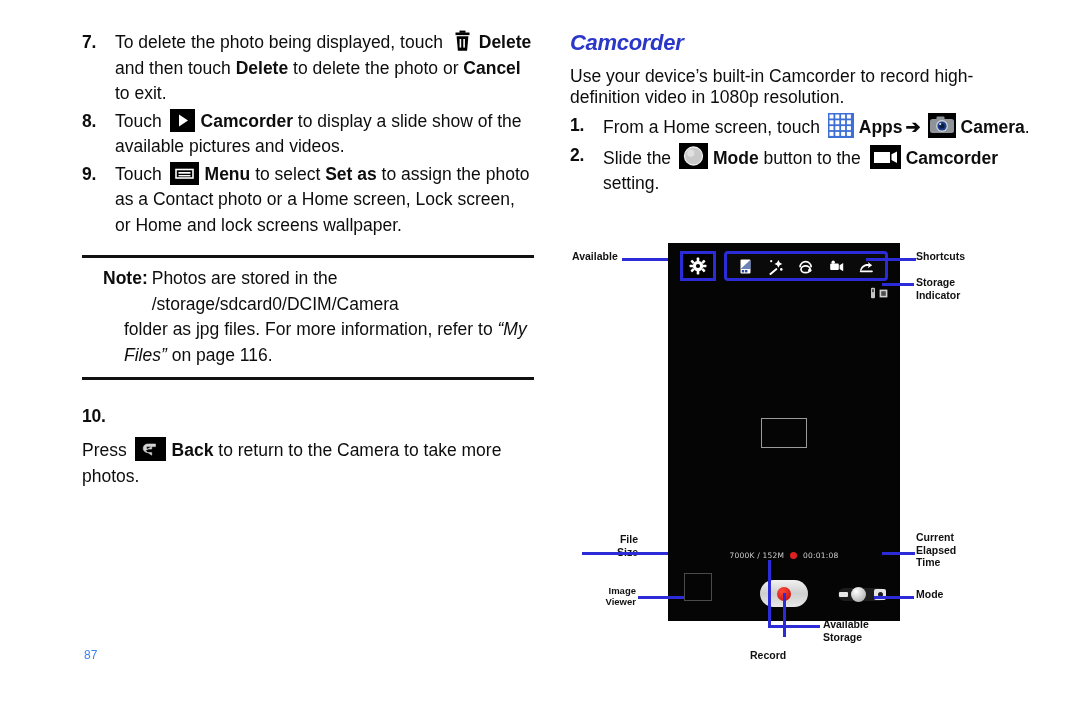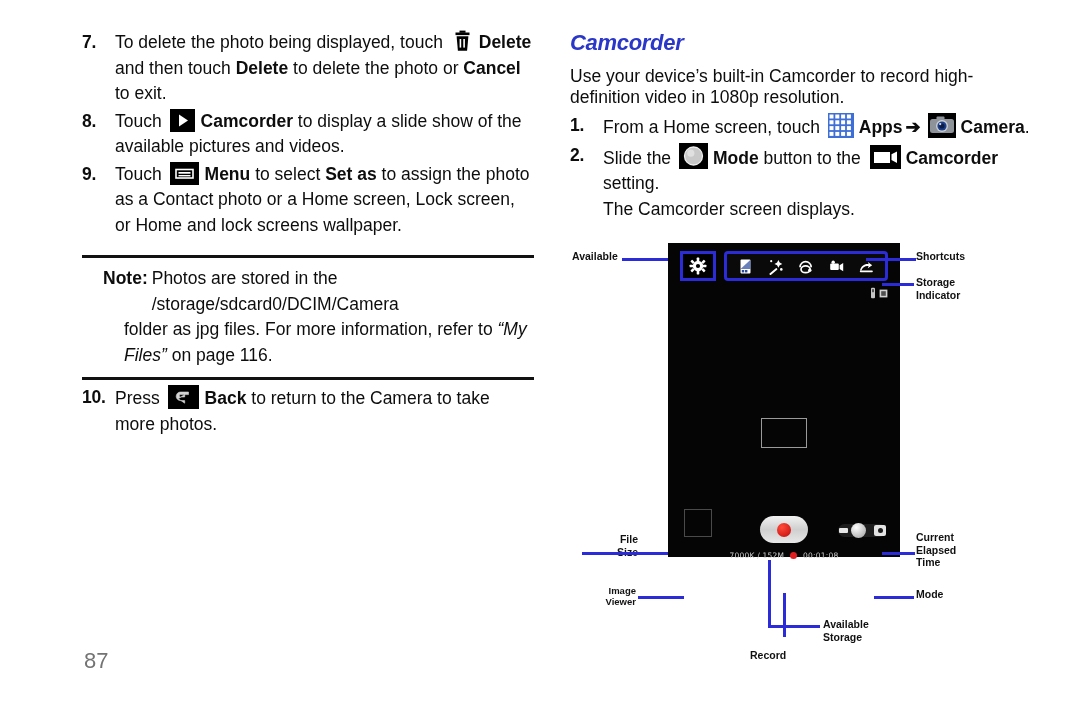--- a/index.html
+++ b/index.html
@@ -105,22 +105,22 @@
     line-height: 25.5px;
     flex: 1 1 auto;
   }
   .note-cont { margin-left: 42px; font-size: 17.5px; line-height: 25.5px; }
 
   
   #page-number {
     position: absolute;
     left: 84px;
     top: 648px;
-    font-size: 22px;
-    color: #737373;
+    font-size: 12px;
+    color: #3b82f6;
   }
 
   
   #camcorder-heading {
     font-size: 22px;
     font-weight: bold;
     font-style: italic;
     color: #2b37c8;
     letter-spacing: -0.3px;
     margin: 0 0 10px 0;
@@ -132,21 +132,21 @@
     left: 570px;
     top: 238px;
     width: 470px;
     height: 420px;
   }
   #device-screen {
     position: absolute;
     left: 98px;
     top: 5px;
     width: 232px;
-    height: 314px;
+    height: 378px;
     background: #050505;
   }
   
   #settings-box {
     position: absolute;
     left: 12px;
     top: 8px;
     width: 36px;
     height: 30px;
     border: 3px solid #2b2bd8;
@@ -373,21 +373,21 @@
 
 
   <div id="note-block">
     <div class="note-row">
       <div class="note-label">Note:</div>
       <div class="note-text">Photos are stored in the /storage/sdcard0/DCIM/Camera</div>
     </div>
     <div class="note-cont"><span>folder as jpg files. For more information, refer to </span><i>“My Files”</i><span> on page 116.</span></div>
   </div>
 
-  <div class="step" style="margin-top:5px;">
+  <div class="step" style="margin-top:24px;flex-direction:column;">
     <div class="step-num wide">10.</div>
     <div class="step-body"><span>Press </span><span class="chip chip-back"><svg width="31" height="24" viewBox="0 0 31 24">
             <rect width="31" height="24" fill="#000"></rect>
             <path d="M20.5 7 h-8 a4.3 4.3 0 0 0 0 8.6 h4.2 v2.6 l-6.3 -4.4 l6.3 -4.4 v2.6 h-4.2 a1.2 1.2 0 0 1 0 -2.4 h8 z" fill="#d4d4d4" stroke="#d4d4d4" stroke-width="0.6"></path>
           </svg></span><b>Back</b><span> to return to the Camera to take more photos.</span></div>
   </div>
 
 </div>
 
 <div id="page-number">87</div>
@@ -437,21 +437,20 @@
             <rect width="29" height="26" fill="#000"></rect>
             <circle cx="14.5" cy="13" r="9" fill="#c9c9c9" stroke="#efefef" stroke-width="1.3"></circle>
             <circle cx="11.8" cy="10.2" r="3.6" fill="#e6e6e6" opacity="0.8"></circle>
           </svg></span><b>Mode</b><span> button to the </span><span class="chip chip-camcorder"><svg width="31" height="24" viewBox="0 0 31 24">
             <rect width="31" height="24" fill="#000"></rect>
             <rect x="4" y="7" width="16" height="11" fill="#ffffff"></rect>
             <path d="M21.5 9.3 L27 6.4 v11.6 l-5.5 -2.9 z" fill="#ffffff"></path>
           </svg></span><b>Camcorder</b><span> setting.</span></div>
   </div>
 
-  <div class="para indent-1" style="margin-top:2px;">The Camcorder screen displays.</div>
 
 </div>
 
 <div id="camcorder-figure">
 
   <div id="device-screen">
 
     <div id="settings-box">
       <svg width="18" height="18" viewBox="0 0 18 18">
           <g fill="#ffffff">

